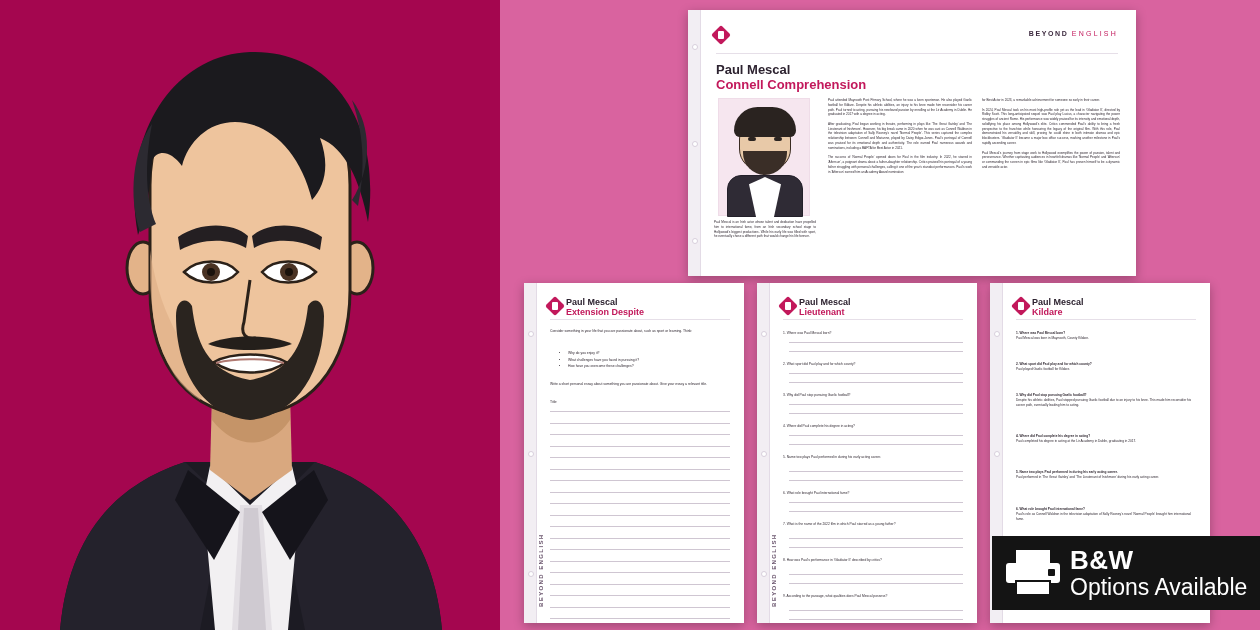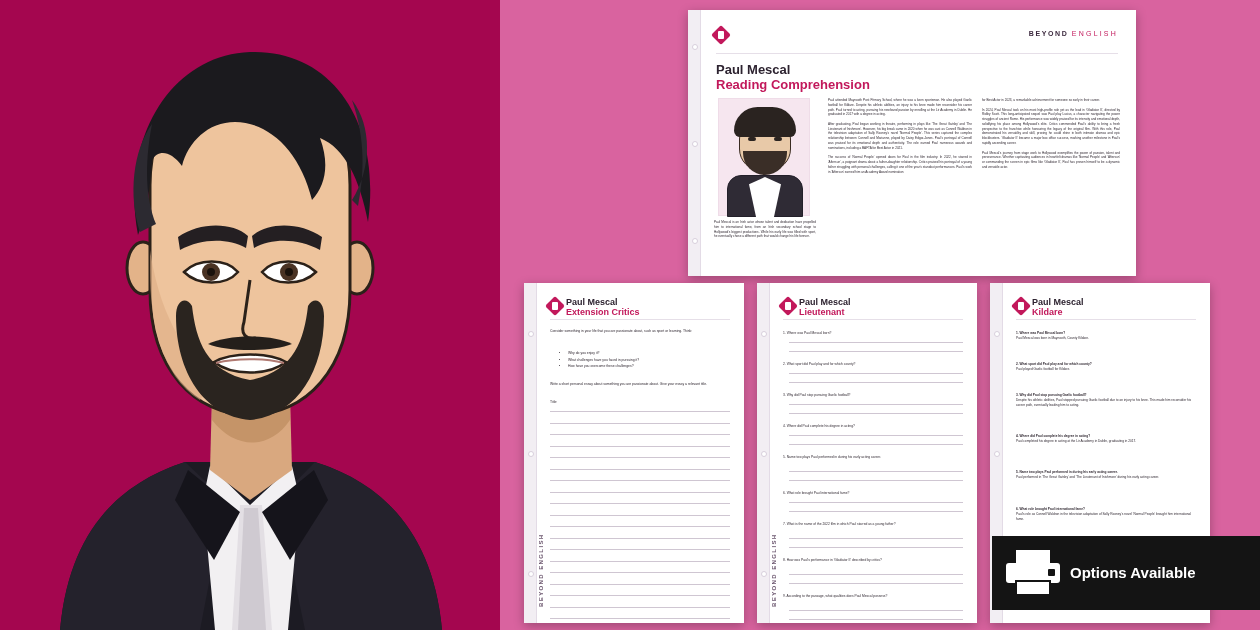--- a/index.html
+++ b/index.html
@@ -150,21 +150,21 @@
   .printer .mid::after{
     content:""; position:absolute; right:5px; top:6px; width:7px;height:7px;
     background:#141414; border-radius:1px;
   }
   .printer .out {
     position:absolute; left:9px; top:30px; width:36px; height:16px;
     background:#fff; border:2px solid #141414;
   }
   .bw-text { color:#fff; line-height:1.1; }
   .bw-title { font-size:26px; font-weight:bold; letter-spacing:.5px; }
-  .bw-sub { font-size:15px; font-weight:700; }
+  .bw-sub { font-size:23px; font-weight:400; }
 </style>
 </head>
 <body>
 
 <div class="stage">
 
   <div class="left-panel">
     <svg class="portrait" viewBox="0 0 500 630" preserveAspectRatio="xMidYMid slice">
       <rect x="0" y="0" width="500" height="630" fill="#a4064f"></rect>
 
@@ -229,21 +229,21 @@
     <div class="punch" style="top:228px"></div>
     <div class="logo" style="left:26px; top:18px"></div>
     <div class="brand" style="right:18px; top:20px">
       <span>BEYOND</span>
       <span class="eng">ENGLISH</span>
     </div>
     <div class="hline"></div>
 
     <div style="position:absolute; left:28px; top:52px">
       <div class="title-main">Paul Mescal</div>
-      <div class="title-sub">Reading Comprehension</div>
+      <div class="title-sub">Connell Comprehension</div>
     </div>
 
     <div class="rc-portrait">
       <div class="body"></div>
       <div class="shirt"></div>
       <div class="head"></div>
       <div class="hair"></div>
       <div class="eye l"></div>
       <div class="eye r"></div>
       <div class="beard"></div>
@@ -266,21 +266,21 @@
 
   <div class="sheet small-sheet" id="sheet-extension">
     <div class="edge-left"></div>
     <div class="punch" style="top:48px"></div>
     <div class="punch" style="top:168px"></div>
     <div class="punch" style="top:288px"></div>
     <div class="logo" style="left:24px; top:16px"></div>
     <div class="hline"></div>
     <div style="position:absolute; left:42px; top:14px">
       <div class="title-main" style="font-size:9px">Paul Mescal</div>
-      <div class="title-sub" style="font-size:9px">Extension Critics</div>
+      <div class="title-sub" style="font-size:9px">Extension Despite</div>
     </div>
     <div class="vbrand" style="left:20px; bottom:16px">BEYOND ENGLISH</div>
 
     <div class="intro-text" style="left:26px; top:46px; width:178px;">Consider something in your life that you are passionate about, such as sport or learning. Think:</div>
 
     <ul class="bullet-list" style="left:36px; top:64px; width:170px; padding-left:8px;">
       <li>Why do you enjoy it?</li>
       <li>What challenges have you faced in pursuing it?</li>
       <li>How have you overcome these challenges?</li>
     </ul>
@@ -402,17 +402,18 @@
       </div>
   </div>
 
   <div class="bw-badge">
     <div class="printer">
       <div class="top"></div>
       <div class="mid"></div>
       <div class="out"></div>
     </div>
     <div class="bw-text">
+      <div class="bw-title">B&amp;W</div>
       <div class="bw-sub">Options Available</div>
     </div>
   </div>
 
 </div>
 
 </body></html>

